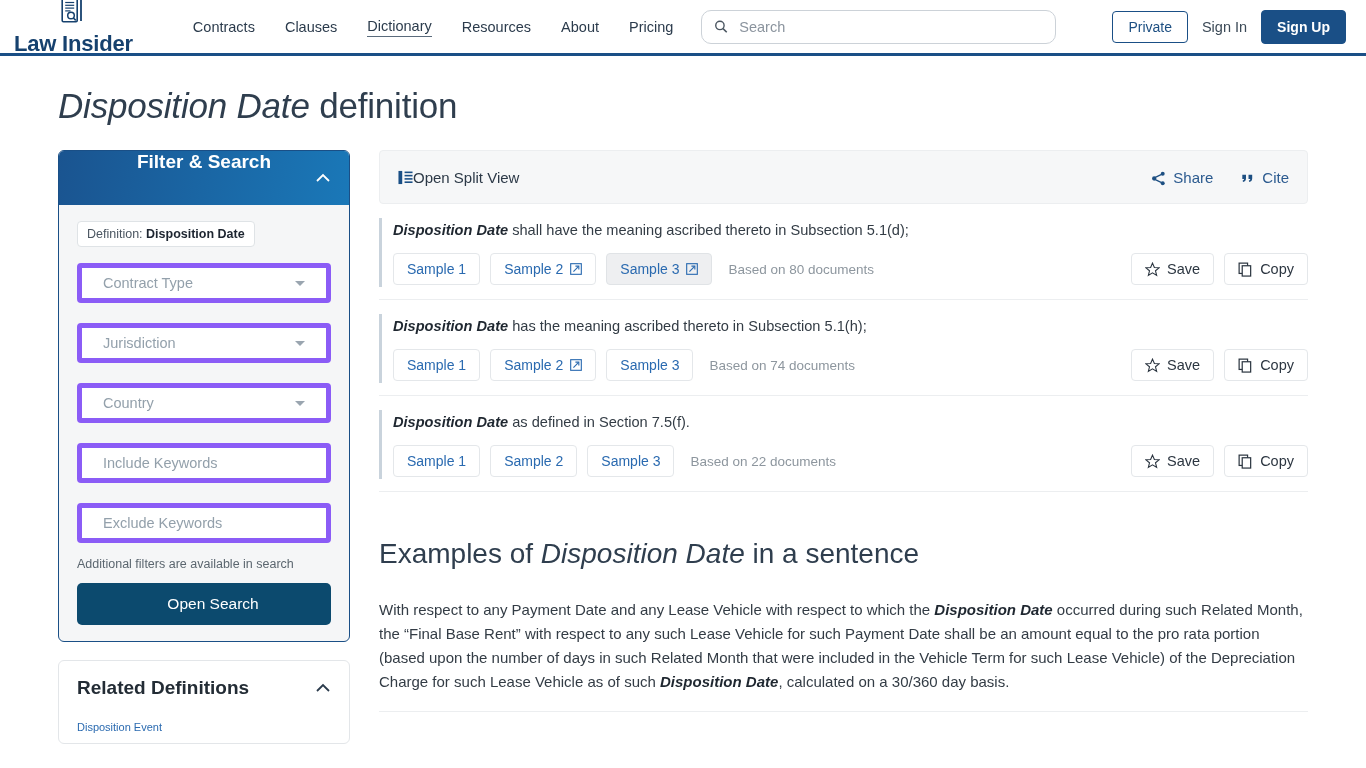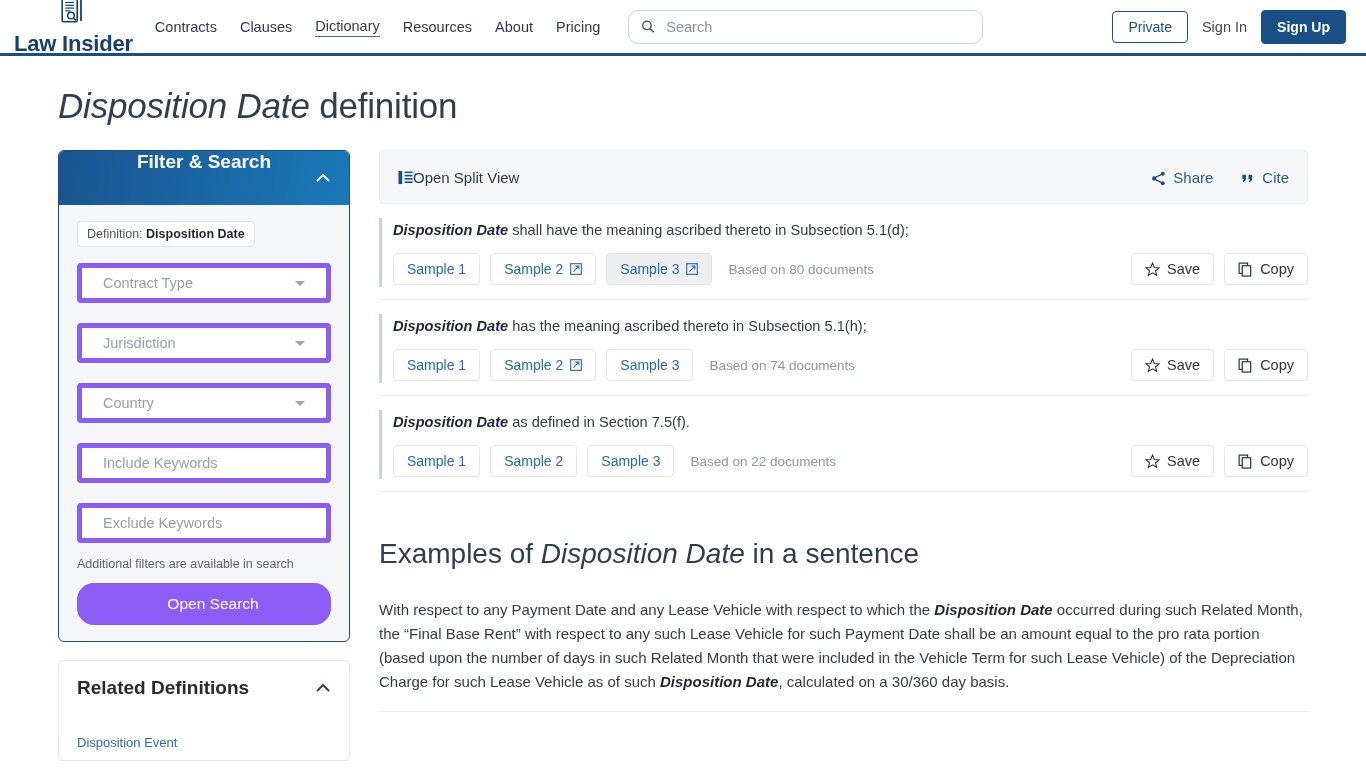--- a/index.html
+++ b/index.html
@@ -21,21 +21,21 @@
     border-bottom: 3px solid #1a4f86;
     background: #ffffff;
     position: relative;
   }
   .logo-wrap { display: flex; align-items: center; gap: 8px; margin-right: 22px; flex-direction: column; }
   .logo-icon { width: 24px; height: 26px; display: block; }
   .logo-text {
     font-size: 22px; font-weight: bold; color: #16416e;
     letter-spacing: -0.2px; white-space: nowrap;
   }
-  .nav { display: flex; align-items: center; gap: 23px; }
+  .nav { display: flex; align-items: center; gap: 30px; margin-left: 38px; }
   .nav-item {
     font-size: 14.5px; color: #2b3b4c; cursor: pointer;
     padding: 2px 0; white-space: nowrap;
   }
   .nav-item.active { border-bottom: 1px solid #5a6b7c; }
 
   .search-wrap {
     margin-left: 28px;
     width: 355px; height: 34px;
     border: 1px solid #ccd2d8; border-radius: 10px;
@@ -100,36 +100,36 @@
     display: flex; align-items: center; padding: 0 21px;
     font-size: 14.5px; color: #93a0ab; margin-bottom: 20px; cursor: pointer;
   }
   .caret-dn {
     margin-left: auto; width: 0; height: 0;
     border-left: 5px solid transparent; border-right: 5px solid transparent;
     border-top: 5px solid #9aa5b0;
   }
   .filter-note { font-size: 12.5px; color: #5b666f; margin: -6px 0 12px 0; }
   .btn-open-search {
-    width: 100%; background: #8b5cf6; color: #fff; border: none;
-    border-radius: 17px; height: 42px; font-size: 15.5px; cursor: pointer;
+    width: 100%; background: #0c4a6e; color: #fff; border: none;
+    border-radius: 5px; height: 42px; font-size: 15.5px; cursor: pointer;
     font-family: "Liberation Sans", sans-serif;
     padding-left: 24px;
   }
 
   
   .related-card {
     margin-top: 18px; border: 1px solid #e3e6e9; border-radius: 6px;
     background: #fff; padding: 16px 18px 10px 18px;
   }
   .related-head { display: flex; align-items: center; }
   .related-title { font-size: 19px; font-weight: bold; color: #232c35; }
   .related-link {
-    display: block; font-size: 13px; color: #2a6ab0;
-    margin-top: 36px; cursor: pointer;
+    display: block; font-size: 11px; color: #2a6ab0;
+    margin-top: 22px; cursor: pointer;
   }
 
   
   .toolbar {
     background: #f6f7f8; border: 1px solid #eceef0; border-radius: 4px;
     height: 54px; display: flex; align-items: center; padding: 0 18px;
   }
   .tb-left { display: flex; align-items: center; cursor: pointer; }
   .tb-label { font-size: 15px; color: #2c3947; }
   .tb-right { margin-left: auto; display: flex; align-items: center; gap: 28px; }

